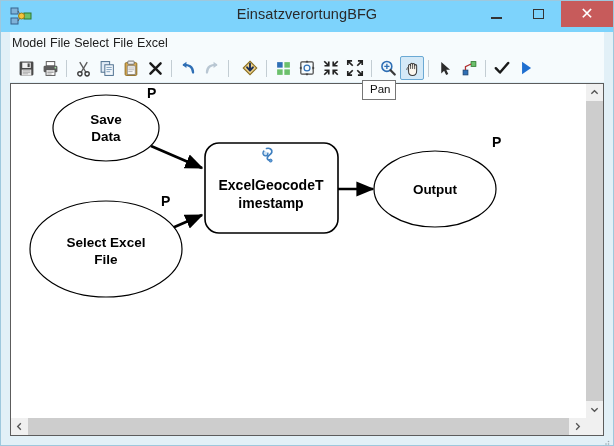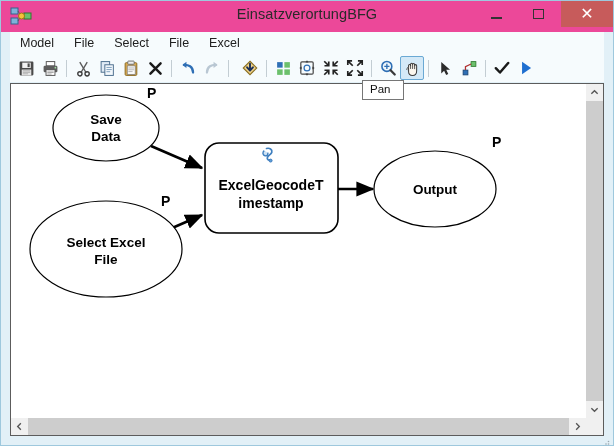--- a/index.html
+++ b/index.html
@@ -24,21 +24,21 @@
     background: #e2f0f7;
     border: 1px solid #9ec8dd;
   }
 
   
   #titlebar {
     position: absolute;
     left: 0; top: 0;
     width: 612px;
     height: 31px;
-    background: #ec4899;
+    background: #7dd3fc;
     display: flex;
     align-items: flex-start;
   }
   #app-icon {
     position: absolute;
     left: 9px;
     top: 5px;
     width: 22px;
     height: 22px;
   }
@@ -93,21 +93,21 @@
     top: 31px;
     width: 594px;
     height: 22px;
     background: #f6fbfd;
     display: flex;
     align-items: center;
   }
   .menu-item {
     font-size: 12.5px;
     color: #202020;
-    padding: 2px 10px;
+    padding: 2px 2px;
     font-family: "Liberation Sans", sans-serif;
     white-space: nowrap;
   }
 
   
   #toolbar {
     position: absolute;
     left: 9px;
     top: 53px;
     width: 594px;
@@ -144,21 +144,21 @@
 
   
   #pan-tooltip {
     position: absolute;
     left: 361px;
     top: 79px;
     background: #ffffff;
     border: 1px solid #767676;
     font-size: 11.5px;
     color: #111;
-    padding: 2px 13px 3px 7px;
+    padding: 2px 5px 3px 7px;
     font-family: "Liberation Sans", sans-serif;
     z-index: 50;
     line-height: 13px;
   }
 
   
   #canvas-frame {
     position: absolute;
     left: 9px;
     top: 82px;

